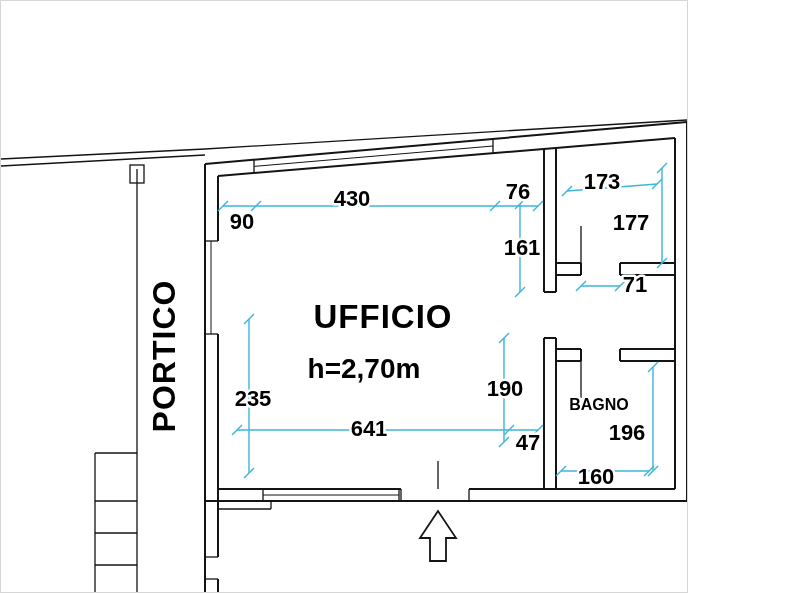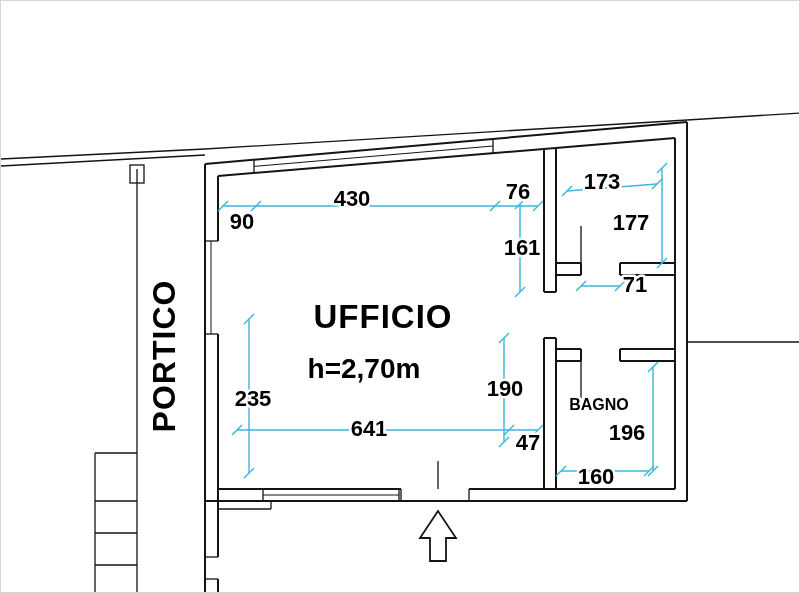--- a/index.html
+++ b/index.html
@@ -1,17 +1,17 @@
 <!DOCTYPE html>
 <html><head>
 <meta charset="utf-8">
 <style>
   html,body { margin:0; padding:0; background:#ffffff; }
   .frame {
-    width:800px; height:593px; box-sizing:border-box;
+    width:688px; height:593px; box-sizing:border-box;
     border:1px solid #d6d6d6; background:#ffffff; overflow:hidden;
   }
   svg { display:block; }
   .blk line, .blk path, .blk rect, .blk polyline { fill:none; }
   .w2  { stroke-width:2; }
   .w13 { stroke-width:1.3; }
   .w1  { stroke-width:1; }
   .dims line { stroke-width:1.4; fill:none; }
   text {
     font-family:"Liberation Sans", sans-serif;

